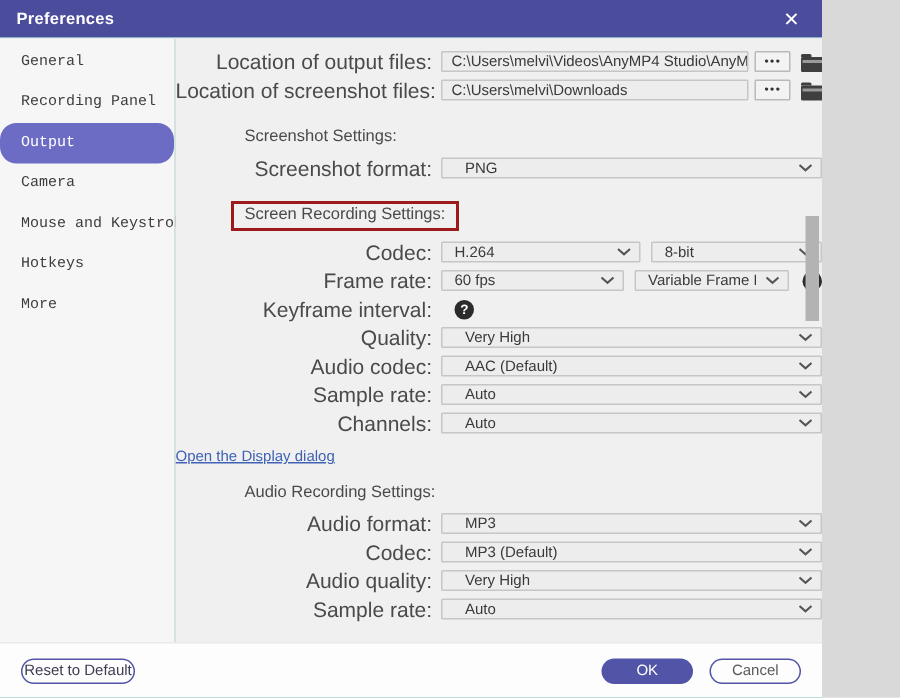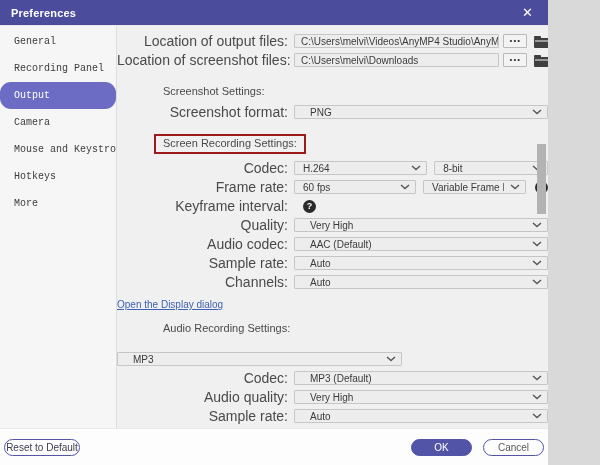--- a/index.html
+++ b/index.html
@@ -39,32 +39,32 @@
   .dd.w150 { width:150px; }
   .dd.w128 { width:128px; margin-left:7px; }
   .dd.w103 { width:103px; margin-left:7px; }
   .dd.w260 { width:260px; }
   .chev { display:flex; align-items:center; margin-left:6px; flex:0 0 auto; }
 
   .help { width:13px; height:13px; border-radius:50%; background:#2b2b2b; color:#fff; font-size:9px; font-weight:bold; display:flex; align-items:center; justify-content:center; margin-left:9px; cursor:pointer; flex:0 0 auto; }
 
   .sec-heading { font-size:11px; color:#4a4a4a; margin-left:46px; height:13px; line-height:13px; white-space:nowrap; }
   .h-screenshot { margin-top:18px; margin-bottom:7px; }
-  .h-audio { margin-top:15px; margin-bottom:17px; }
+  .h-audio { margin-top:15px; margin-bottom:7px; }
 
   .red-box { margin:10px 0 7px 37px; display:inline-block; border:2px solid #9c1a1a; padding:1px 7px 2px 7px; }
   .red-box .sec-heading { margin:0; }
 
   .link-row { width:462px; margin-top:4px; height:13px; }
   .link { font-size:10px; color:#3f62b5; text-decoration:underline; cursor:pointer; }
 
   .scroll-thumb { position:absolute; top:118px; right:2px; width:9px; height:70px; background:#b3b3b3; cursor:pointer; }
 
   
-  .footer { height:37px; flex:0 0 auto; background:#fdfdfd; border-top:1px solid #e9e9e9; display:flex; align-items:center; justify-content:space-between; padding:0 4px; }
+  .footer { height:37px; flex:0 0 auto; background:#fdfdfd; border-top:1px solid #e9e9e9; display:flex; align-items:center; justify-content:space-between; padding:0 14px; }
   .btn { border-radius:9px; font-size:10px; height:17px; display:flex; align-items:center; justify-content:center; cursor:pointer; }
   .btn.reset { width:76px; background:#fdfdfd; border:1px solid #5254a8; color:#3c3c52; }
   .right-btns { display:flex; align-items:center; }
   .btn.ok { width:61px; background:#5254a8; border:1px solid #5254a8; color:#ffffff; }
   .btn.cancel { width:61px; background:#fdfdfd; border:1px solid #5254a8; color:#5a5a5a; margin-left:11px; }
 </style>
 </head>
 <body>
 
 <div class="window">
@@ -219,20 +219,21 @@
         </div>
       </div>
 
       <div class="link-row">
         <span class="link">Open the Display dialog</span>
       </div>
 
       <div class="sec-heading h-audio">Audio Recording Settings:</div>
 
       <div class="row">
+        <div class="lbl">Audio format:</div>
         <div class="dd full">
           <span class="dd-val">MP3</span>
           <span class="chev">
               <svg width="10" height="6" viewBox="0 0 10 6">
                 <polyline points="1,1 5,4.6 9,1" fill="none" stroke="#555" stroke-width="1.4"></polyline>
               </svg>
             </span>
         </div>
       </div>
 

